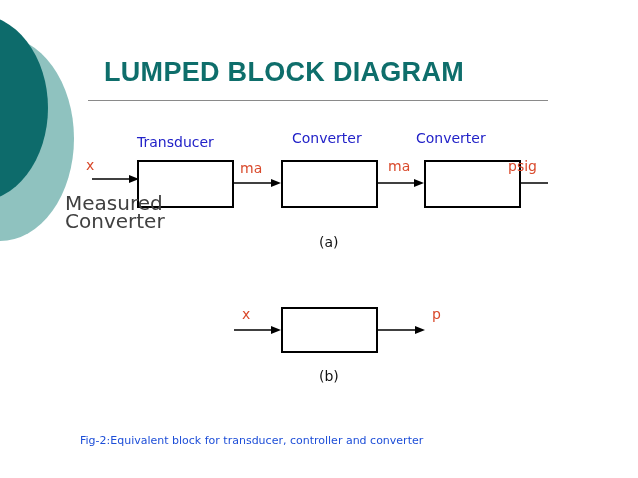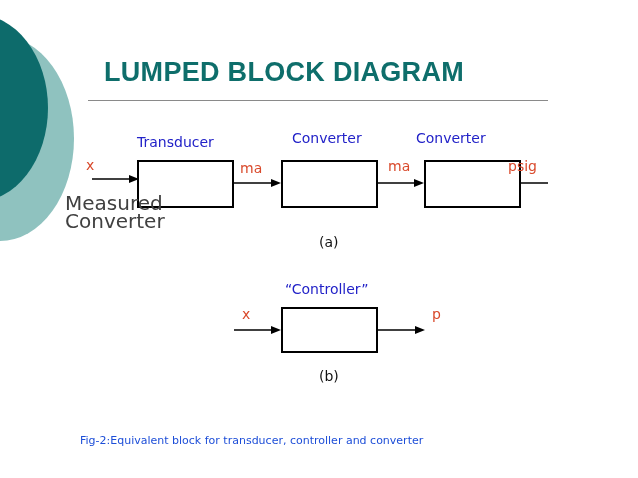--- a/index.html
+++ b/index.html
@@ -170,21 +170,20 @@
     </svg>
   </div>
 
   <div class="sig-label" style="left:578px; top:201px;">p</div>
 
   <div class="plain-label" style="left:38px; top:195px;">Measured</div>
   <div class="plain-label" style="left:38px; top:213px;">Converter</div>
 
   <div class="sub-label" style="left:319px; top:234px;">(a)</div>
 
-  <div class="blk-label" style="left:285px; top:281px;">“Controller”</div>
 
   <div class="sig-label" style="left:242px; top:306px;">x</div>
 
   <div class="arrow" style="left:234px; top:324px; width:47px;">
     <svg width="47" height="12" viewBox="0 0 47 12">
       <line x1="0" y1="6" x2="39" y2="6" stroke="#000000" stroke-width="1.6"></line>
       <polygon points="47,6 37,2 37,10" fill="#000000"></polygon>
     </svg>
   </div>
 

